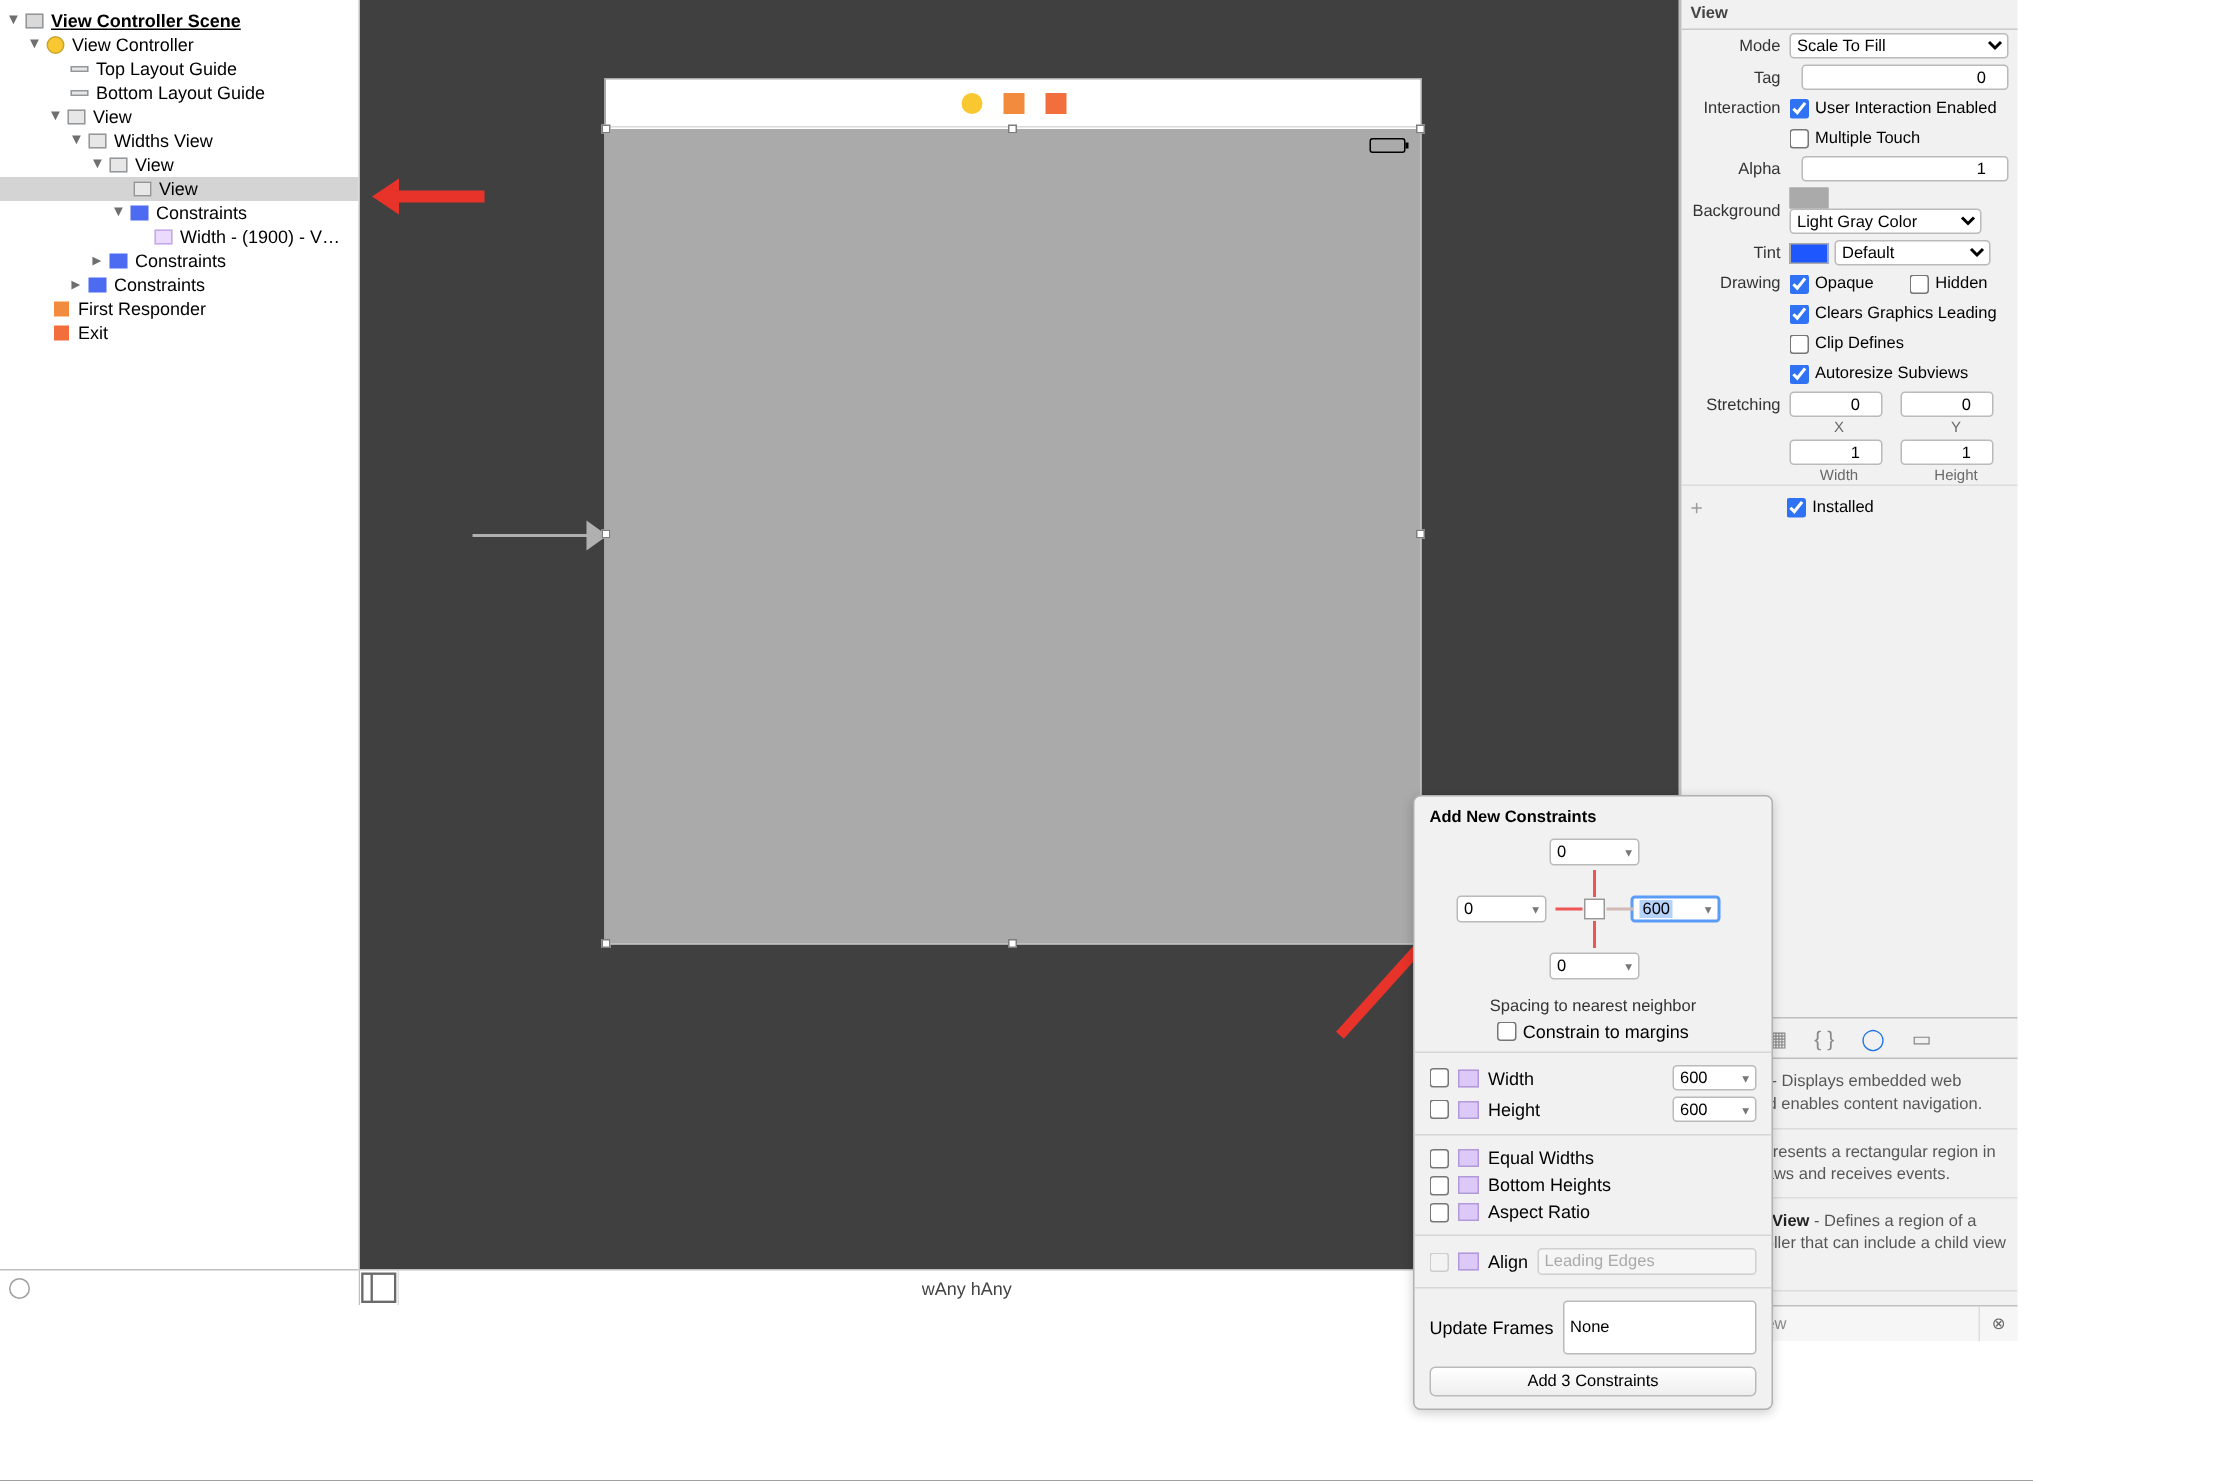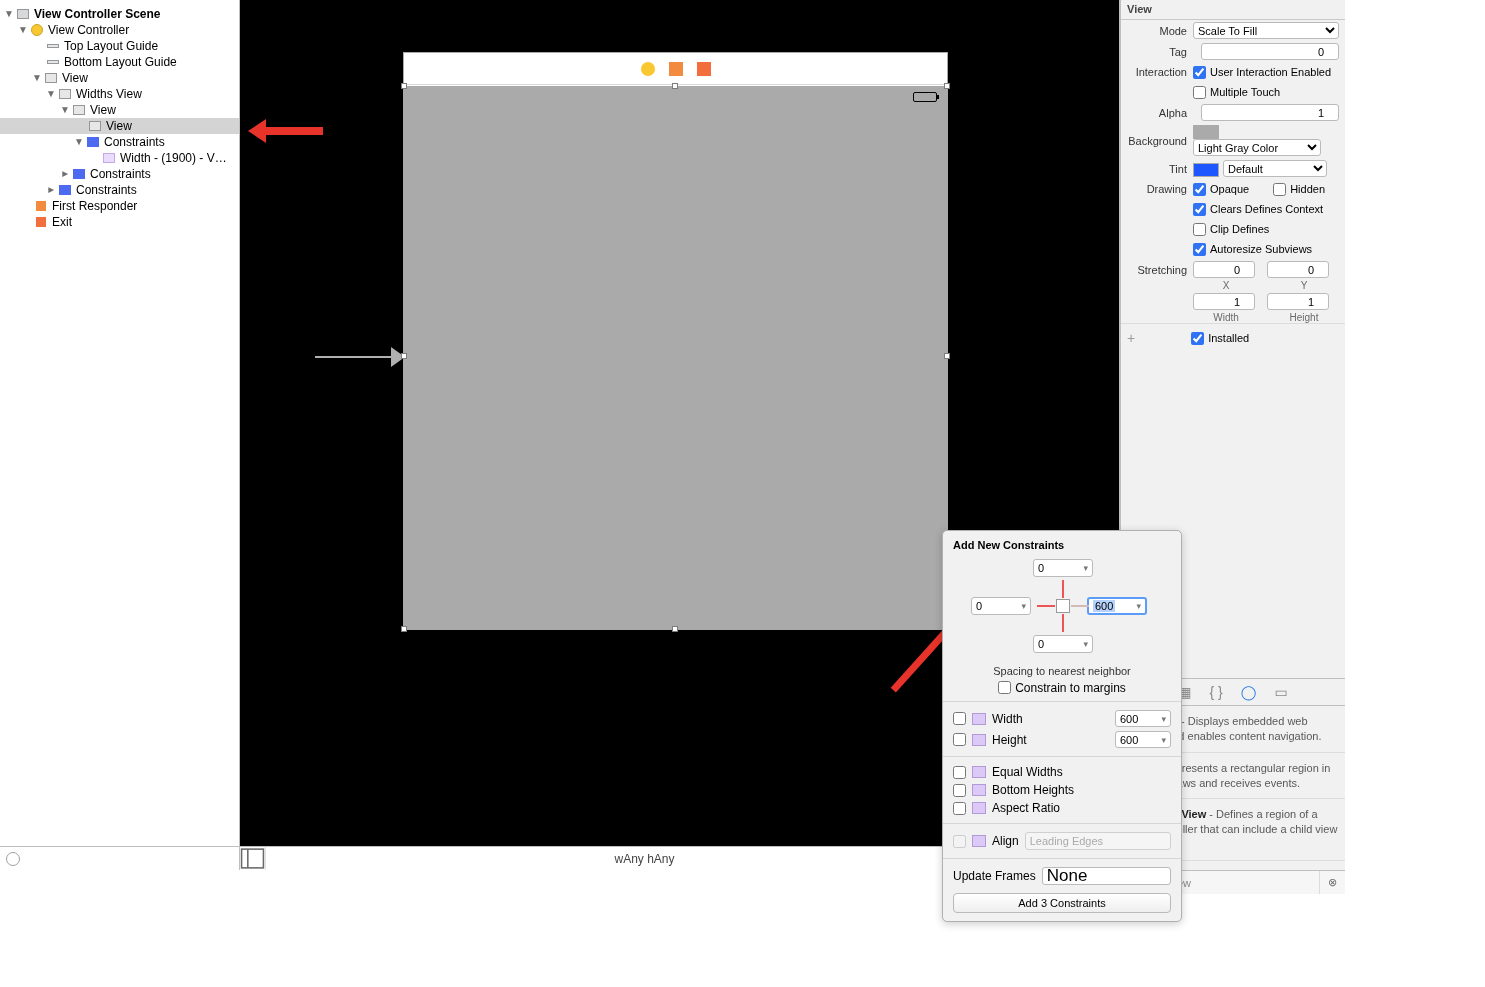--- a/index.html
+++ b/index.html
@@ -6,33 +6,33 @@
 body { width: 1485px; height: 987px; background: #fff; font-size: 12px; color: #000; position: relative; }
 
 
 .left-panel { position: absolute; left: 0; top: 0; width: 240px; height: 870px; background: #fff; border-right: 1px solid #bfbfbf; overflow: hidden; }
 .outline { padding-top: 6px; }
 .row { display: flex; align-items: center; height: 16px; line-height: 16px; white-space: nowrap; }
 .row.sel { background: #d4d4d4; }
 .disclosure { width: 10px; text-align: center; color: #6f6f6f; font-size: 10px; }
 .row .icon-box { width: 14px; height: 12px; margin: 0 4px 0 2px; display: inline-flex; align-items: center; justify-content: center; }
 .row .lbl { font-size: 12px; }
-.bold { font-weight: 600; }
+.bold { font-weight: 600; text-decoration: underline; }
 .ih-view { width: 12px; height: 10px; border: 1px solid #94979a; background: #e7e7e7; display: inline-block; }
 .ih-vc { width: 12px; height: 12px; border-radius: 50%; background: #f9c72f; border: 1px solid #caa429; display: inline-block; }
 .ih-con { width: 12px; height: 10px; background: #4c6bf1; display: inline-block; }
 .ih-cube { width: 10px; height: 10px; background: #f28b3d; display: inline-block; }
 .ih-exit { width: 10px; height: 10px; background: #f26f3d; display: inline-block; }
 .ih-rule { width: 12px; height: 10px; border: 1px solid #c5a8e9; background: #eadafc; display: inline-block; }
 
 .left-footer { position: absolute; bottom: 0; left: 0; width: 240px; height: 24px; border-top: 1px solid #bfbfbf; background: #fff; display: flex; align-items: center; padding-left: 6px; }
 .filter-circle { width: 14px; height: 14px; border: 1.5px solid #a0a0a0; border-radius: 50%; }
 
 
-.center { position: absolute; left: 240px; top: 0; width: 880px; height: 870px; background: #000000; border-right: 1px solid #bfbfbf; }
+.center { position: absolute; left: 240px; top: 0; width: 880px; height: 870px; background: #404040; border-right: 1px solid #bfbfbf; }
 .canvas-vc { position: absolute; left: 163px; top: 52px; width: 545px; height: 578px; background: #fff; border: 1px solid #a9a9a9; }
 .canvas-tb { height: 32px; border-bottom: 1px solid #d9d9d9; display: flex; align-items: center; justify-content: center; gap: 14px; }
 .tb-dot { width: 14px; height: 14px; border-radius: 50%; background: #f9c72f; }
 .tb-cube { width: 14px; height: 14px; background: #f28b3d; }
 .tb-exit { width: 14px; height: 14px; background: #f26f3d; }
 .canvas-view { position: absolute; left: 0; top: 33px; right: 0; bottom: 0; background: #aaaaab; }
 .battery { position: absolute; top: 6px; right: 10px; width: 24px; height: 10px; border: 1px solid #000; border-radius: 2px; }
 .battery:after { content: ""; position: absolute; right: -3px; top: 2px; width: 2px; height: 4px; background: #000; }
 .sel-handle { position: absolute; width: 6px; height: 6px; background: #fff; border: 1px solid #7d7d7d; }
 
@@ -101,21 +101,21 @@
 .pin-bar.v { width: 2px; height: 18px; left: 119px; }
 .pin-bar.v.t { top: 25px; }
 .pin-bar.v.b { top: 59px; }
 .spacing-txt { text-align: center; font-size: 11px; color: #333; margin: 4px 0; }
 .popover .sep { border-top: 1px solid #d6d6d6; margin: 6px 0; }
 .opt-row { display: flex; align-items: center; padding: 2px 10px; gap: 6px; }
 .opt-row input[type=checkbox] { width: 13px; height: 13px; }
 .opt-row .sq { width: 14px; height: 12px; background: #dcc9f7; border: 1px solid #b29ad8; }
 .opt-row .val { margin-left: auto; width: 56px; height: 17px; border: 1px solid #bababa; background: #fff; font-size: 11px; padding: 0 4px; border-radius: 3px; display: flex; align-items: center; }
 .opt-row .val .dd { margin-left: auto; font-size: 9px; color: #777; }
-.opt-row .sel-wide { flex: 1; height: 18px; border: 1px solid #bababa; background: #fff; border-radius: 3px; font-size: 17px; padding: 0 4px; display: flex; align-items: center; }
+.opt-row .sel-wide { flex: 1; height: 36px; border: 1px solid #bababa; background: #fff; border-radius: 3px; font-size: 11px; padding: 0 4px; display: flex; align-items: center; }
 .add-btn { margin: 6px 10px 0; height: 20px; border: 1px solid #bababa; border-radius: 4px; background: linear-gradient(#fff,#eee); text-align: center; line-height: 18px; font-size: 11px; }
 .align-sel { flex: 1; height: 18px; border: 1px solid #d0d0d0; border-radius: 3px; background: #f5f5f5; color: #aaa; font-size: 11px; padding-left: 4px; display: flex; align-items: center; }
 </style>
 </head>
 <body>
 
 <div class="left-panel">
   <div class="outline">
     <div class="row" style="padding-left:4px">
         <span class="disclosure">▼</span>
@@ -345,21 +345,21 @@
           <input type="checkbox" style="">
           <span>Hidden</span>
         </label>
       </div>
     </div>
   <div class="prop-row">
       <div class="prop-label"></div>
       <div class="prop-input">
         <label class="chk">
           <input type="checkbox" checked="" style="">
-          <span>Clears Defines Context</span>
+          <span>Clears Graphics Leading</span>
         </label>
       </div>
     </div>
   <div class="prop-row">
       <div class="prop-label"></div>
       <div class="prop-input">
         <label class="chk">
           <input type="checkbox" style="">
           <span>Clip Defines</span>
         </label>

